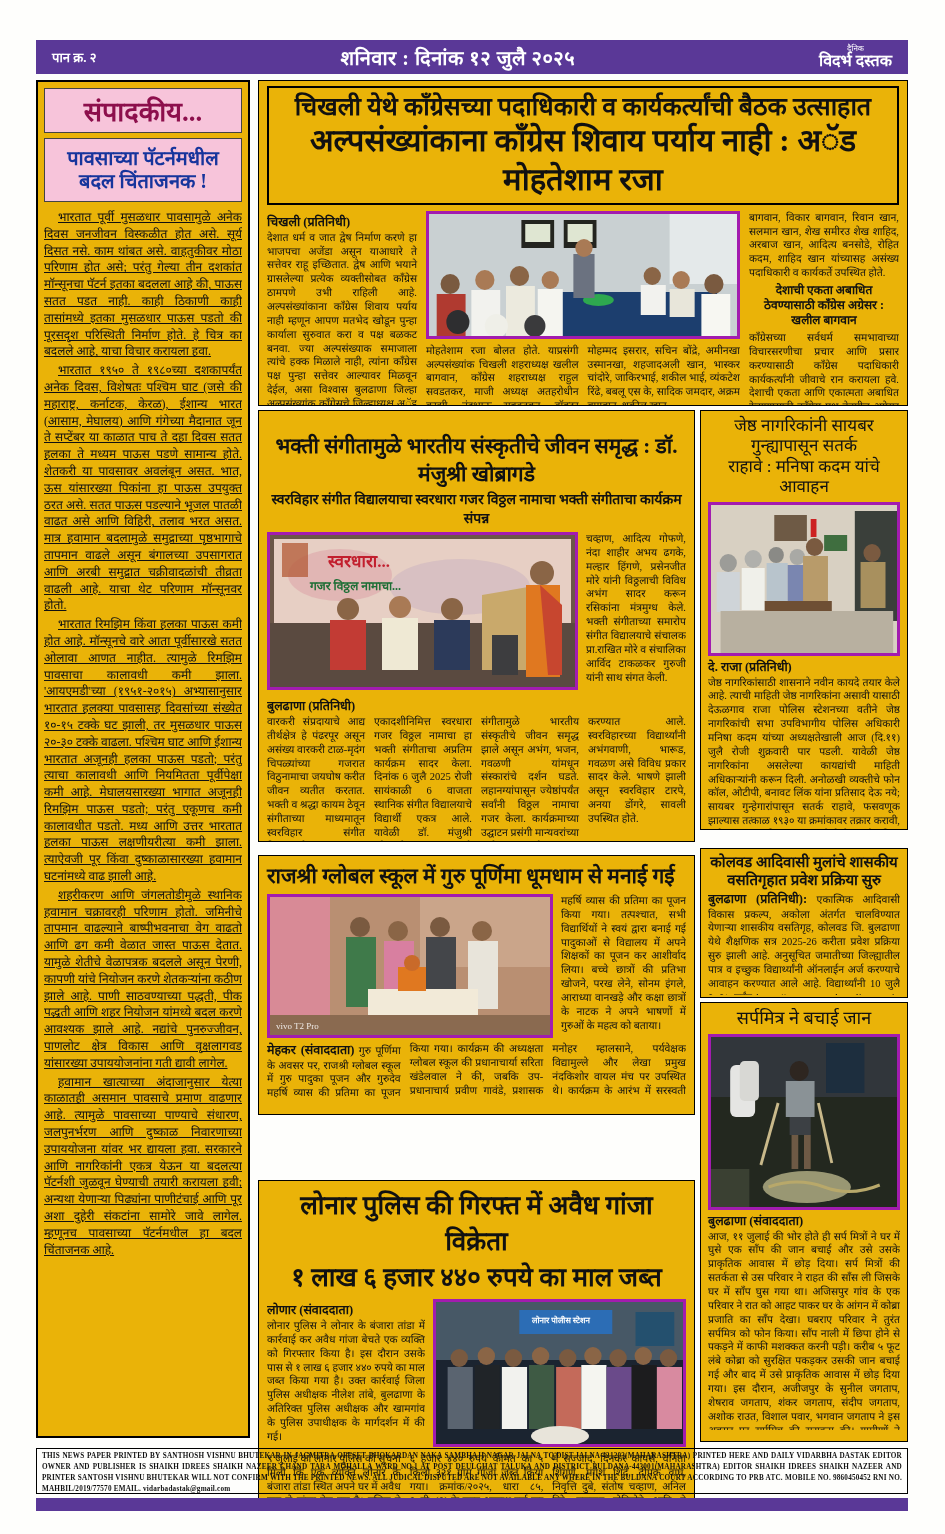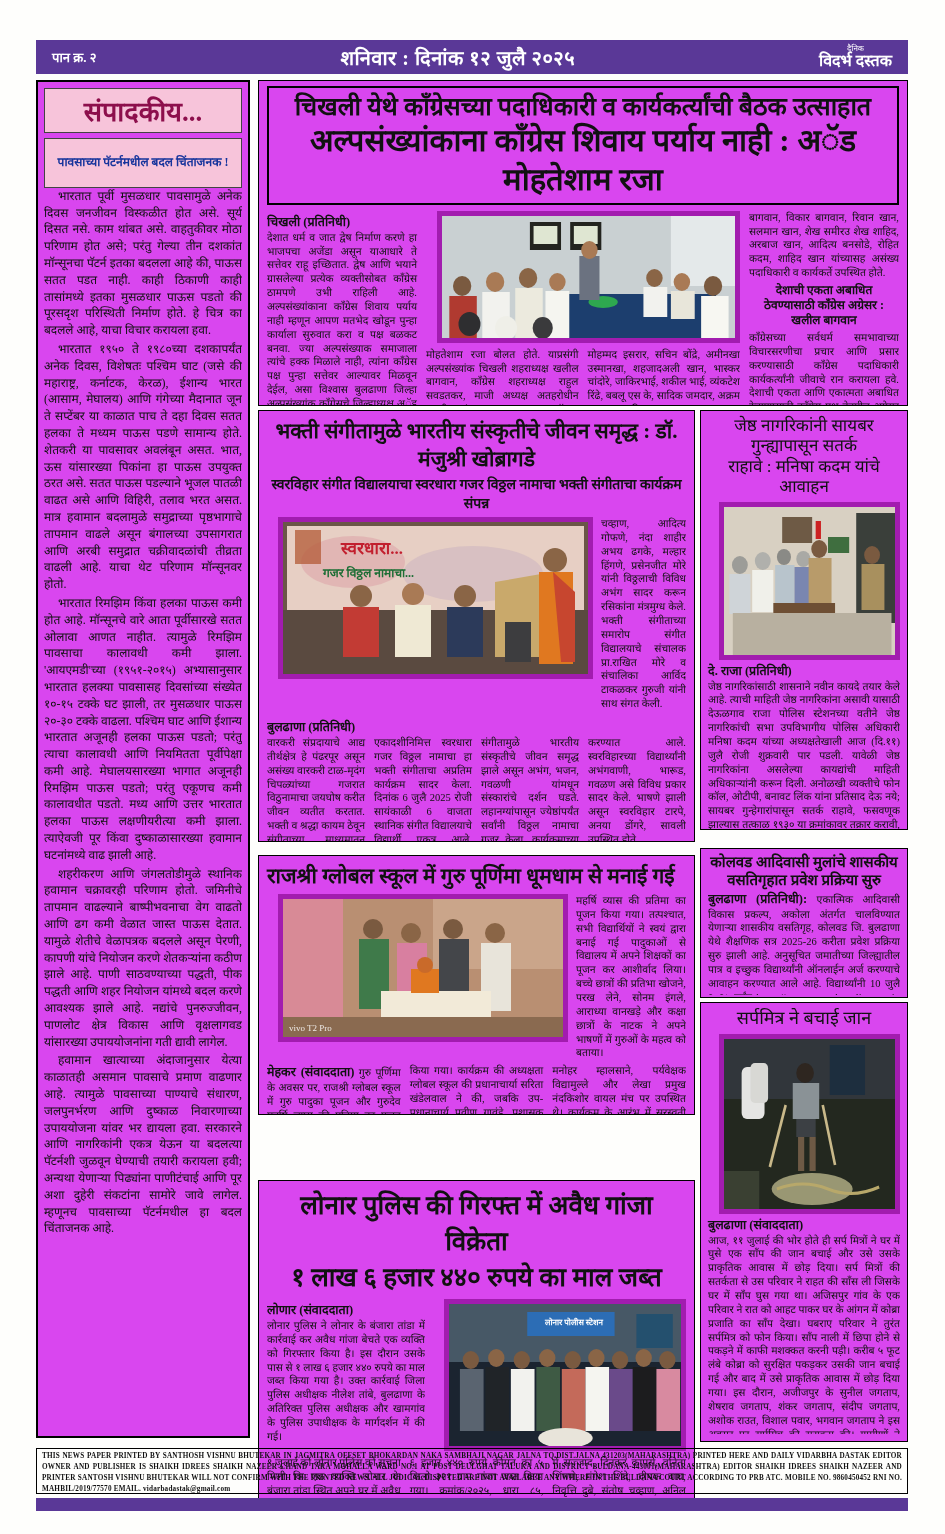--- a/index.html
+++ b/index.html
@@ -5,40 +5,40 @@
   html,body{margin:0;padding:0;background:#e8e8e4;}
   .page{position:relative;width:945px;height:1534px;background:#fefefc;margin:0 auto;
         font-family:"Liberation Serif","DejaVu Serif",serif;color:#111;overflow:hidden;}
   .purplebar{position:absolute;left:36px;top:40px;width:872px;height:34px;background:#5a3897;
         display:flex;align-items:center;justify-content:space-between;padding:0 16px;box-sizing:border-box;color:#fff;}
   .pageno{font-size:13px;font-weight:bold;}
   .dateline{font-size:20px;font-weight:bold;letter-spacing:.5px;}
   .masthead{text-align:center;line-height:1;}
   .masthead .small{display:block;font-size:8px;}
   .masthead .big{display:block;font-size:16px;font-weight:bold;}
-  .box{position:absolute;border:2px solid #000;background:#d946ef;box-sizing:border-box;overflow:hidden;}
+  .box{position:absolute;border:2px solid #000;background:#eab308;box-sizing:border-box;overflow:hidden;}
   .thin{border-width:1.5px;}
   
   .ed-title{border:1px solid #444;background:#f7c4da;color:#8d0f4c;text-align:center;
         font-size:27px;font-weight:bold;padding:3px 0;}
   .ed-sub{border:1px solid #444;background:#f7c4da;color:#16349c;text-align:center;
-        font-size:12px;font-weight:bold;padding:17px 2px;margin-top:5px;line-height:1.15;}
-  .ed-body{font-size:12px;line-height:1.4;text-align:justify;overflow:hidden;height:1238px;}
+        font-size:20px;font-weight:bold;padding:8px 2px;margin-top:5px;line-height:1.15;}
+  .ed-body{margin-top:7px;font-size:12px;line-height:1.4;text-align:justify;overflow:hidden;height:1238px;text-decoration:underline;}
   .ed-body p{margin:0 0 2px 0;text-indent:14px;}
   
   .hbox{border:2px solid #000;text-align:center;padding:3px 4px;line-height:1.25;}
   .h-xl{font-size:25px;font-weight:bold;}
   .h-l{font-size:21px;font-weight:bold;}
   .h-m{font-size:17px;font-weight:normal;line-height:1.2;}
   .h-s{font-size:15px;font-weight:bold;line-height:1.2;}
   .subdeck{font-size:14px;font-weight:bold;text-align:center;margin-top:2px;}
   .byline{font-weight:bold;font-size:12.5px;margin:2px 0 1px 0;}
   .bt{font-size:10.5px;line-height:1.32;text-align:justify;}
   .subhead-in{font-weight:bold;font-size:12px;text-align:center;margin:3px 0;line-height:1.25;}
-  .photo{position:relative;background:#999;overflow:hidden;border:5px solid #a21caf;margin-left:11px;}
+  .photo{position:relative;background:#999;overflow:hidden;border:3px solid #a21caf;}
   .photo svg{display:block;width:100%;height:100%;}
   .overlaytxt{position:absolute;color:#fff;font-weight:bold;pointer-events:none;}
   .grid4{display:grid;grid-template-columns:150px 1fr 150px;gap:9px;margin-top:6px;height:238px;overflow:hidden;}
   .twocol{column-count:2;column-gap:9px;margin-top:5px;}
   .cols4{column-count:4;column-gap:9px;overflow:hidden;}
   .cols3{column-count:3;column-gap:9px;overflow:hidden;}
   .flexrow{display:flex;gap:8px;}
   
   .footer{position:absolute;left:36px;top:1448px;width:872px;height:46px;border:1.5px solid #000;
         box-sizing:border-box;padding:2px 5px;overflow:hidden;}
@@ -116,21 +116,21 @@
         <div class="twocol bt" style="height:106px;overflow:hidden;">मोहतेशाम रजा बोलत होते. याप्रसंगी अल्पसंख्यांक चिखली शहराध्यक्ष खलील बागवान, काँग्रेस शहराध्यक्ष राहुल सवडतकर, माजी अध्यक्ष अतहरोधीन काझी, नंदूभाऊ सवडतकर, डॉक्टर मोहम्मद इसरार, सचिन बोंद्रे, अमीनखा उस्मानखा, शहजादअली खान, भास्कर चांदोरे, जाकिरभाई, शकील भाई, व्यंकटेश रिंढे, बबलू एस के, सादिक जमदार, अक्रम बागवान, शकील खान,</div>
       </div>
       <div>
         <div class="bt" style="max-height:88px;overflow:hidden;">बागवान, विकार बागवान, रिवान खान, सलमान खान, शेख समीरउ शेख शाहिद, अरबाज खान, आदित्य बनसोडे, रोहित कदम, शाहिद खान यांच्यासह असंख्य पदाधिकारी व कार्यकर्ते उपस्थित होते.</div>
         <div class="subhead-in">देशाची एकता अबाधित ठेवण्यासाठी काँग्रेस अग्रेसर : खलील बागवान</div>
         <div class="bt">काँग्रेसच्या सर्वधर्म समभावाच्या विचारसरणीचा प्रचार आणि प्रसार करण्यासाठी काँग्रेस पदाधिकारी कार्यकर्त्यांनी जीवाचे रान करायला हवे. देशाची एकता आणि एकात्मता अबाधित ठेवण्यासाठी काँग्रेस पक्ष नेहमीच अग्रेसर राहिला आहे. आगामी स्थानिक स्वराज्य संस्थांच्या निवडणुकांच्या अनुषंगाने कार्यकर्त्यांनी कामाला लागावे, असे आवाहन अल्पसंख्यांक चिखली शहराध्यक्ष खलील बागवान यांनी केले.</div>
       </div>
     </div>
   </div>
 
-  <div class="box thin" style="left:258px;top:410px;width:437px;height:432px;padding:5px 8px;">
+  <div class="box thin" style="left:258px;top:410px;width:437px;height:432px;padding:20px 8px;">
     <div class="h-l" style="text-align:center;">भक्ती संगीतामुळे भारतीय संस्कृतीचे जीवन समृद्ध : डॉ. मंजुश्री खोब्रागडे</div>
     <div class="subdeck">स्वरविहार संगीत विद्यालयाचा स्वरधारा गजर विठ्ठल नामाचा भक्ती संगीताचा कार्यक्रम संपन्न</div>
     <div class="flexrow" style="margin-top:5px;">
       <div class="photo" style="width:305px;height:152px;flex:0 0 auto;">
         <svg viewBox="0 0 305 152" preserveAspectRatio="none">
           <rect x="0" y="0" width="305" height="152" fill="#6b5648"></rect>
           <rect x="4" y="4" width="297" height="86" fill="#e7cfc4"></rect>
           <ellipse cx="70" cy="40" rx="52" ry="26" fill="#dda3a8" opacity="0.55"></ellipse>
           <ellipse cx="190" cy="52" rx="70" ry="28" fill="#c9b2c0" opacity="0.5"></ellipse>
           <rect x="12" y="8" width="26" height="34" fill="#b7603f" opacity="0.8"></rect>

